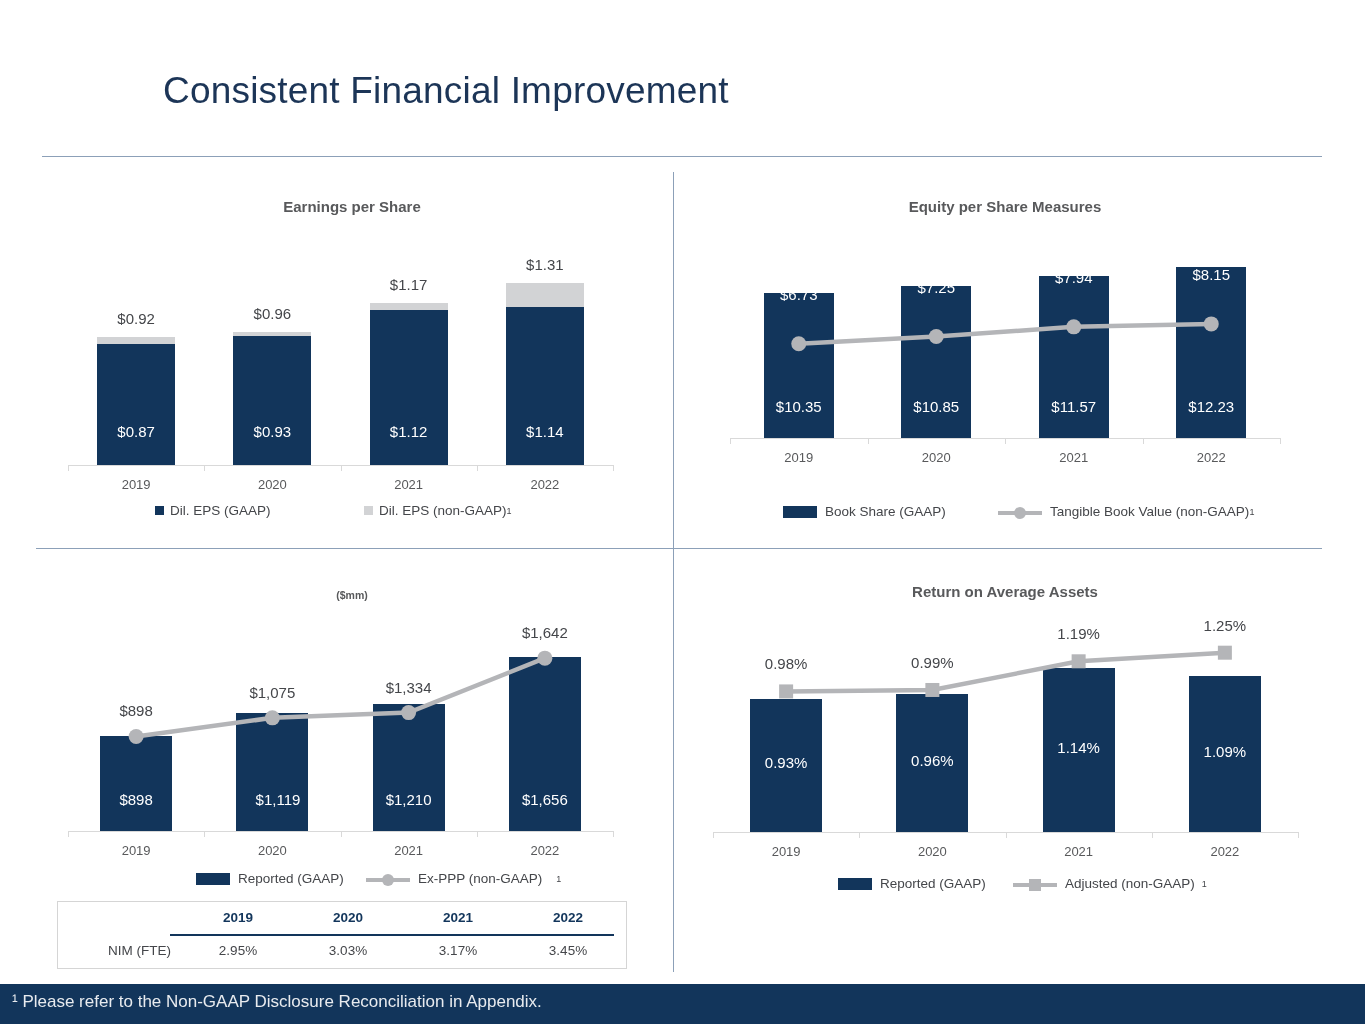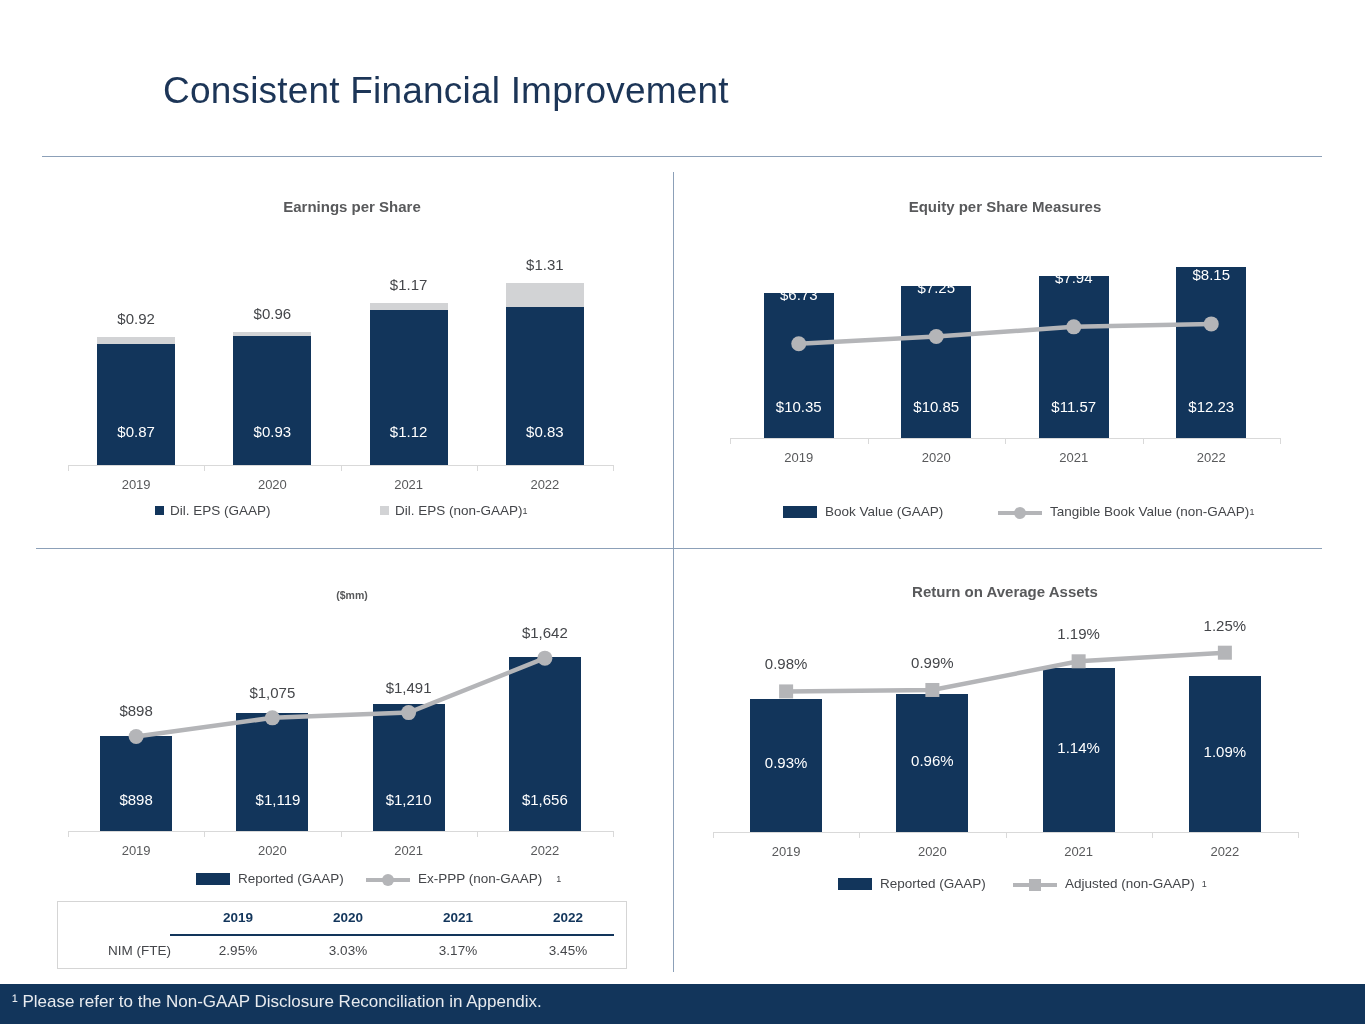--- a/index.html
+++ b/index.html
@@ -140,30 +140,30 @@
     <div class="bar-top" style="left:165.375px;top:91.80000000000001px;width:78px;height:4.162499999999966px;"></div>
     <div class="bar" style="left:165.375px;top:95.96249999999998px;width:78px;height:129.03750000000002px;"></div>
     <div class="bar-label-in" style="left:165.375px;top:183px;width:78px;">$0.93</div>
     <div class="bar-label-out" style="left:145.375px;top:64.80000000000001px;width:118px;">$0.96</div>
     <div class="bar-top" style="left:301.625px;top:62.66250000000002px;width:78px;height:6.937499999999972px;"></div>
     <div class="bar" style="left:301.625px;top:69.6px;width:78px;height:155.4px;"></div>
     <div class="bar-label-in" style="left:301.625px;top:183px;width:78px;">$1.12</div>
     <div class="bar-label-out" style="left:281.625px;top:35.66250000000002px;width:118px;">$1.17</div>
     <div class="bar-top" style="left:437.875px;top:43.23750000000001px;width:78px;height:23.587500000000006px;"></div>
     <div class="bar" style="left:437.875px;top:66.82500000000002px;width:78px;height:158.17499999999998px;"></div>
-    <div class="bar-label-in" style="left:437.875px;top:183px;width:78px;">$0.83</div>
+    <div class="bar-label-in" style="left:437.875px;top:183px;width:78px;">$1.14</div>
     <div class="bar-label-out" style="left:417.875px;top:16.23750000000001px;width:118px;">$1.31</div>
     <div class="cat-label" style="left:18.125px;top:237px;width:100px;">2019</div>
     <div class="cat-label" style="left:154.375px;top:237px;width:100px;">2020</div>
     <div class="cat-label" style="left:290.625px;top:237px;width:100px;">2021</div>
     <div class="cat-label" style="left:426.875px;top:237px;width:100px;">2022</div>
   </div>
 
 <div class="legend" style="left:155px;top:503px;">
-  <div class="legend-item" style="width:225px;">
+  <div class="legend-item" style="width:209px;">
     <span class="lg-sq-sm" style="background:#12355B;"></span>
     <span class="legend-text">Dil. EPS (GAAP)</span>
   </div>
   <div class="legend-item">
     <span class="lg-sq-sm" style="background:#D2D3D5;"></span>
     <span class="legend-text">Dil. EPS (non-GAAP)</span>
     <span class="legend-text sup">1</span>
   </div>
 </div>
 
@@ -199,21 +199,21 @@
     <div class="bar-label-out" style="left:426.25px;top:25.89999999999999px;width:110px;color:#ffffff;">$8.15</div>
     <div class="cat-label" style="left:18.75px;top:210px;width:100px;">2019</div>
     <div class="cat-label" style="left:156.25px;top:210px;width:100px;">2020</div>
     <div class="cat-label" style="left:293.75px;top:210px;width:100px;">2021</div>
     <div class="cat-label" style="left:431.25px;top:210px;width:100px;">2022</div>
   </div>
 
 <div class="legend" style="left:783px;top:504px;">
   <div class="legend-item" style="width:215px;">
     <span class="lg-rect"></span>
-    <span class="legend-text">Book Value (GAAP)</span>
+    <span class="legend-text">Book Share (GAAP)</span>
   </div>
   <div class="legend-item">
     <span class="lg-line">
         <span class="ln"></span>
         <span class="mk-c"></span>
       </span>
     <span class="legend-text">Tangible Book Value (non-GAAP)</span>
     <span class="legend-text sup">1</span>
   </div>
 </div>
@@ -238,21 +238,21 @@
       <circle cx="68.125" cy="108.47368421052632" r="7.5" fill="#B4B5B8"></circle>
       <circle cx="204.375" cy="89.8421052631579" r="7.5" fill="#B4B5B8"></circle>
       <circle cx="340.625" cy="84.57894736842107" r="7.5" fill="#B4B5B8"></circle>
       <circle cx="476.875" cy="30.15789473684211" r="7.5" fill="#B4B5B8"></circle>
     </svg>
     <div class="bar-label-in" style="left:26.125px;top:163px;width:84px;">$898</div>
     <div class="bar-label-out" style="left:13.125px;top:74.47368421052632px;width:110px;">$898</div>
     <div class="bar-label-in" style="left:168px;top:163px;width:84px;">$1,119</div>
     <div class="bar-label-out" style="left:149.375px;top:55.842105263157904px;width:110px;">$1,075</div>
     <div class="bar-label-in" style="left:298.625px;top:163px;width:84px;">$1,210</div>
-    <div class="bar-label-out" style="left:285.625px;top:50.57894736842107px;width:110px;">$1,491</div>
+    <div class="bar-label-out" style="left:285.625px;top:50.57894736842107px;width:110px;">$1,334</div>
     <div class="bar-label-in" style="left:434.875px;top:163px;width:84px;">$1,656</div>
     <div class="bar-label-out" style="left:421.875px;top:-3.8421052631578902px;width:110px;">$1,642</div>
     <div class="cat-label" style="left:18.125px;top:215px;width:100px;">2019</div>
     <div class="cat-label" style="left:154.375px;top:215px;width:100px;">2020</div>
     <div class="cat-label" style="left:290.625px;top:215px;width:100px;">2021</div>
     <div class="cat-label" style="left:426.875px;top:215px;width:100px;">2022</div>
   </div>
 
 <div class="legend" style="left:196px;top:871px;">
   <div class="legend-item" style="width:170px;">

